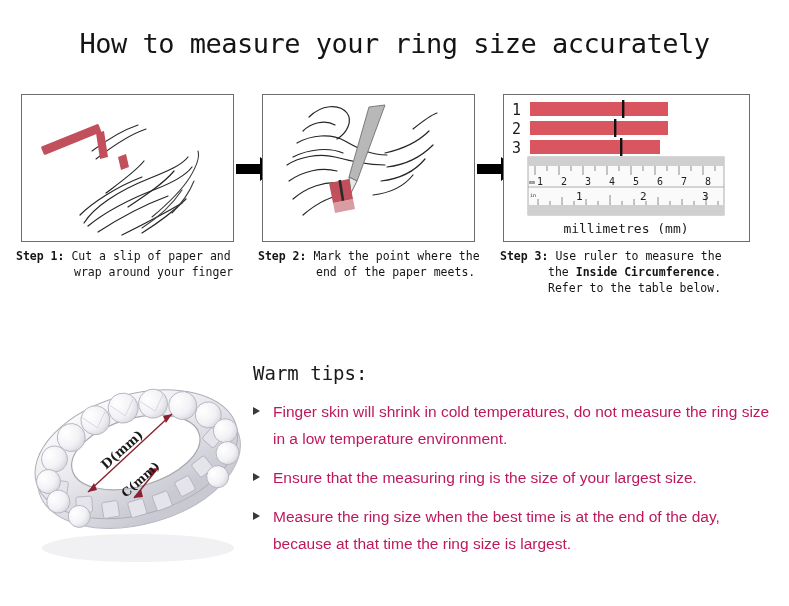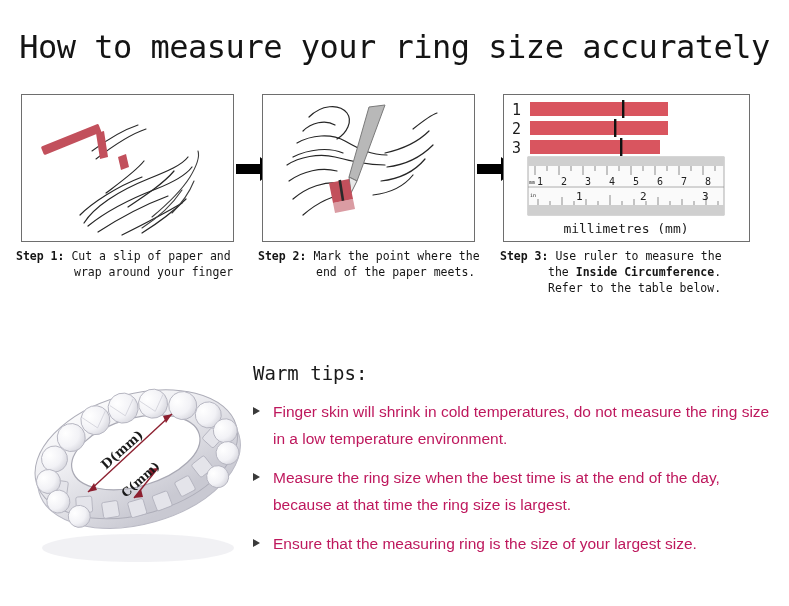--- a/index.html
+++ b/index.html
@@ -3,21 +3,21 @@
 <meta charset="utf-8">
 <style>
   html,body{margin:0;padding:0;background:#ffffff;}
   body{width:789px;height:606px;overflow:hidden;
        font-family:"Liberation Sans",sans-serif;color:#111;}
   .page{position:relative;width:789px;height:606px;}
 
   
   .title{position:absolute;left:0;top:28px;width:789px;text-align:center;
          font-family:"DejaVu Sans Mono",monospace;
-         font-size:32px;font-weight:400;letter-spacing:-0.5px;color:#141414;
+         font-size:27px;font-weight:400;letter-spacing:-0.5px;color:#141414;
          white-space:nowrap;}
 
   
   .steps{position:absolute;left:0;top:94px;width:789px;height:150px;}
   .panel{position:absolute;top:0;height:148px;border:1.5px solid #6e6e6e;
          background:#fff;box-sizing:border-box;overflow:hidden;}
   .p1{left:21px;width:213px;}
   .p2{left:262px;width:213px;}
   .p3{left:503px;width:247px;}
 
@@ -306,21 +306,21 @@
 
   <div class="tips">
     <div class="tips-h">Warm tips:</div>
 
     <div class="tip">
       <span class="bullet"></span>
       <span>Finger skin will shrink in cold temperatures, do not measure the ring size in a low temperature environment.</span>
     </div>
     <div class="tip">
       <span class="bullet"></span>
-      <span>Measure the ring size when the best time is at the end of the day, because at that time the ring size is largest.</span>
+      <span>Ensure that the measuring ring is the size of your largest size.</span>
     </div>
     <div class="tip">
       <span class="bullet"></span>
-      <span>Ensure that the measuring ring is the size of your largest size.</span>
+      <span>Measure the ring size when the best time is at the end of the day, because at that time the ring size is largest.</span>
     </div>
   </div>
 
 </div>
 
 </body></html>

